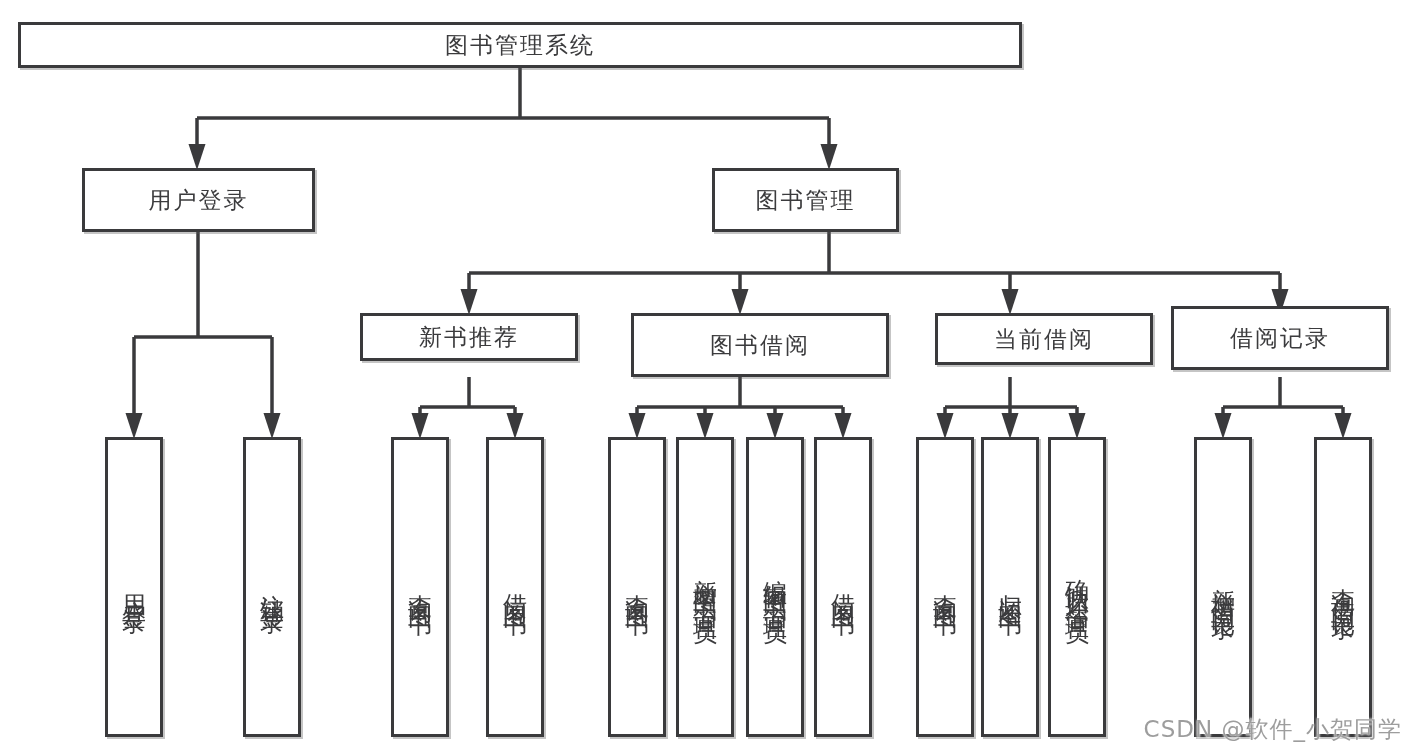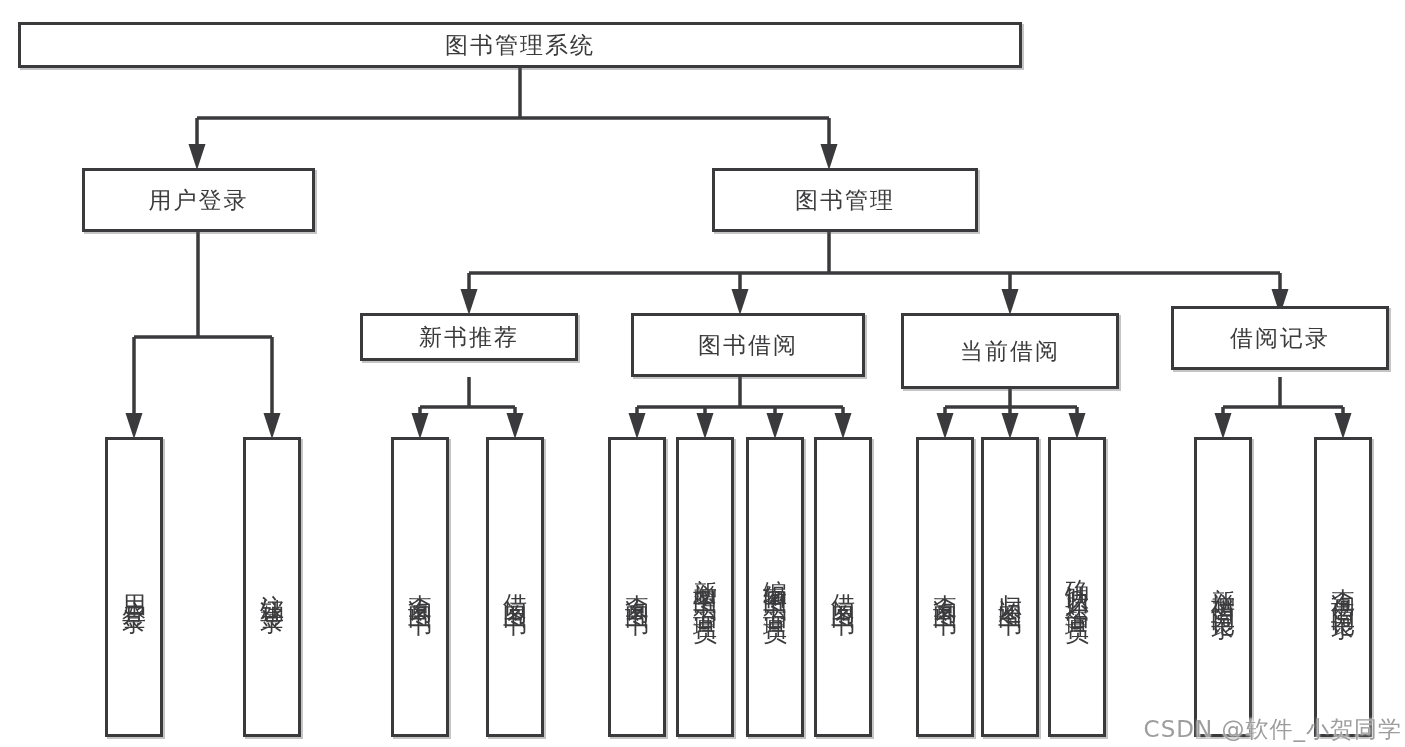--- a/index.html
+++ b/index.html
@@ -98,31 +98,31 @@
       <polygon points="1334.5,413 1351.5,413 1343,439" fill="#3a3a3c"></polygon>
     </svg>
 
   <div class="box h" style="left:18px;top:22px;width:1004px;height:46px;">
     <span>图书管理系统</span>
   </div>
 
   <div class="box h" style="left:82px;top:168px;width:233px;height:64px;">
     <span>用户登录</span>
   </div>
-  <div class="box h" style="left:712px;top:168px;width:266px;height:64px;">
+  <div class="box h" style="left:712px;top:168px;width:187px;height:64px;">
     <span>图书管理</span>
   </div>
 
   <div class="box h" style="left:360px;top:313px;width:218px;height:48px;">
     <span>新书推荐</span>
   </div>
-  <div class="box h" style="left:631px;top:313px;width:234px;height:64px;">
+  <div class="box h" style="left:631px;top:313px;width:258px;height:64px;">
     <span>图书借阅</span>
   </div>
-  <div class="box h" style="left:901px;top:313px;width:218px;height:76px;">
+  <div class="box h" style="left:935px;top:313px;width:218px;height:52px;">
     <span>当前借阅</span>
   </div>
   <div class="box h" style="left:1171px;top:306px;width:218px;height:64px;">
     <span>借阅记录</span>
   </div>
 
   <div class="box v" style="left:105px;top:437px;width:58px;height:300px;">
     <span>用户登录</span>
   </div>
   <div class="box v" style="left:243px;top:437px;width:58px;height:300px;">

